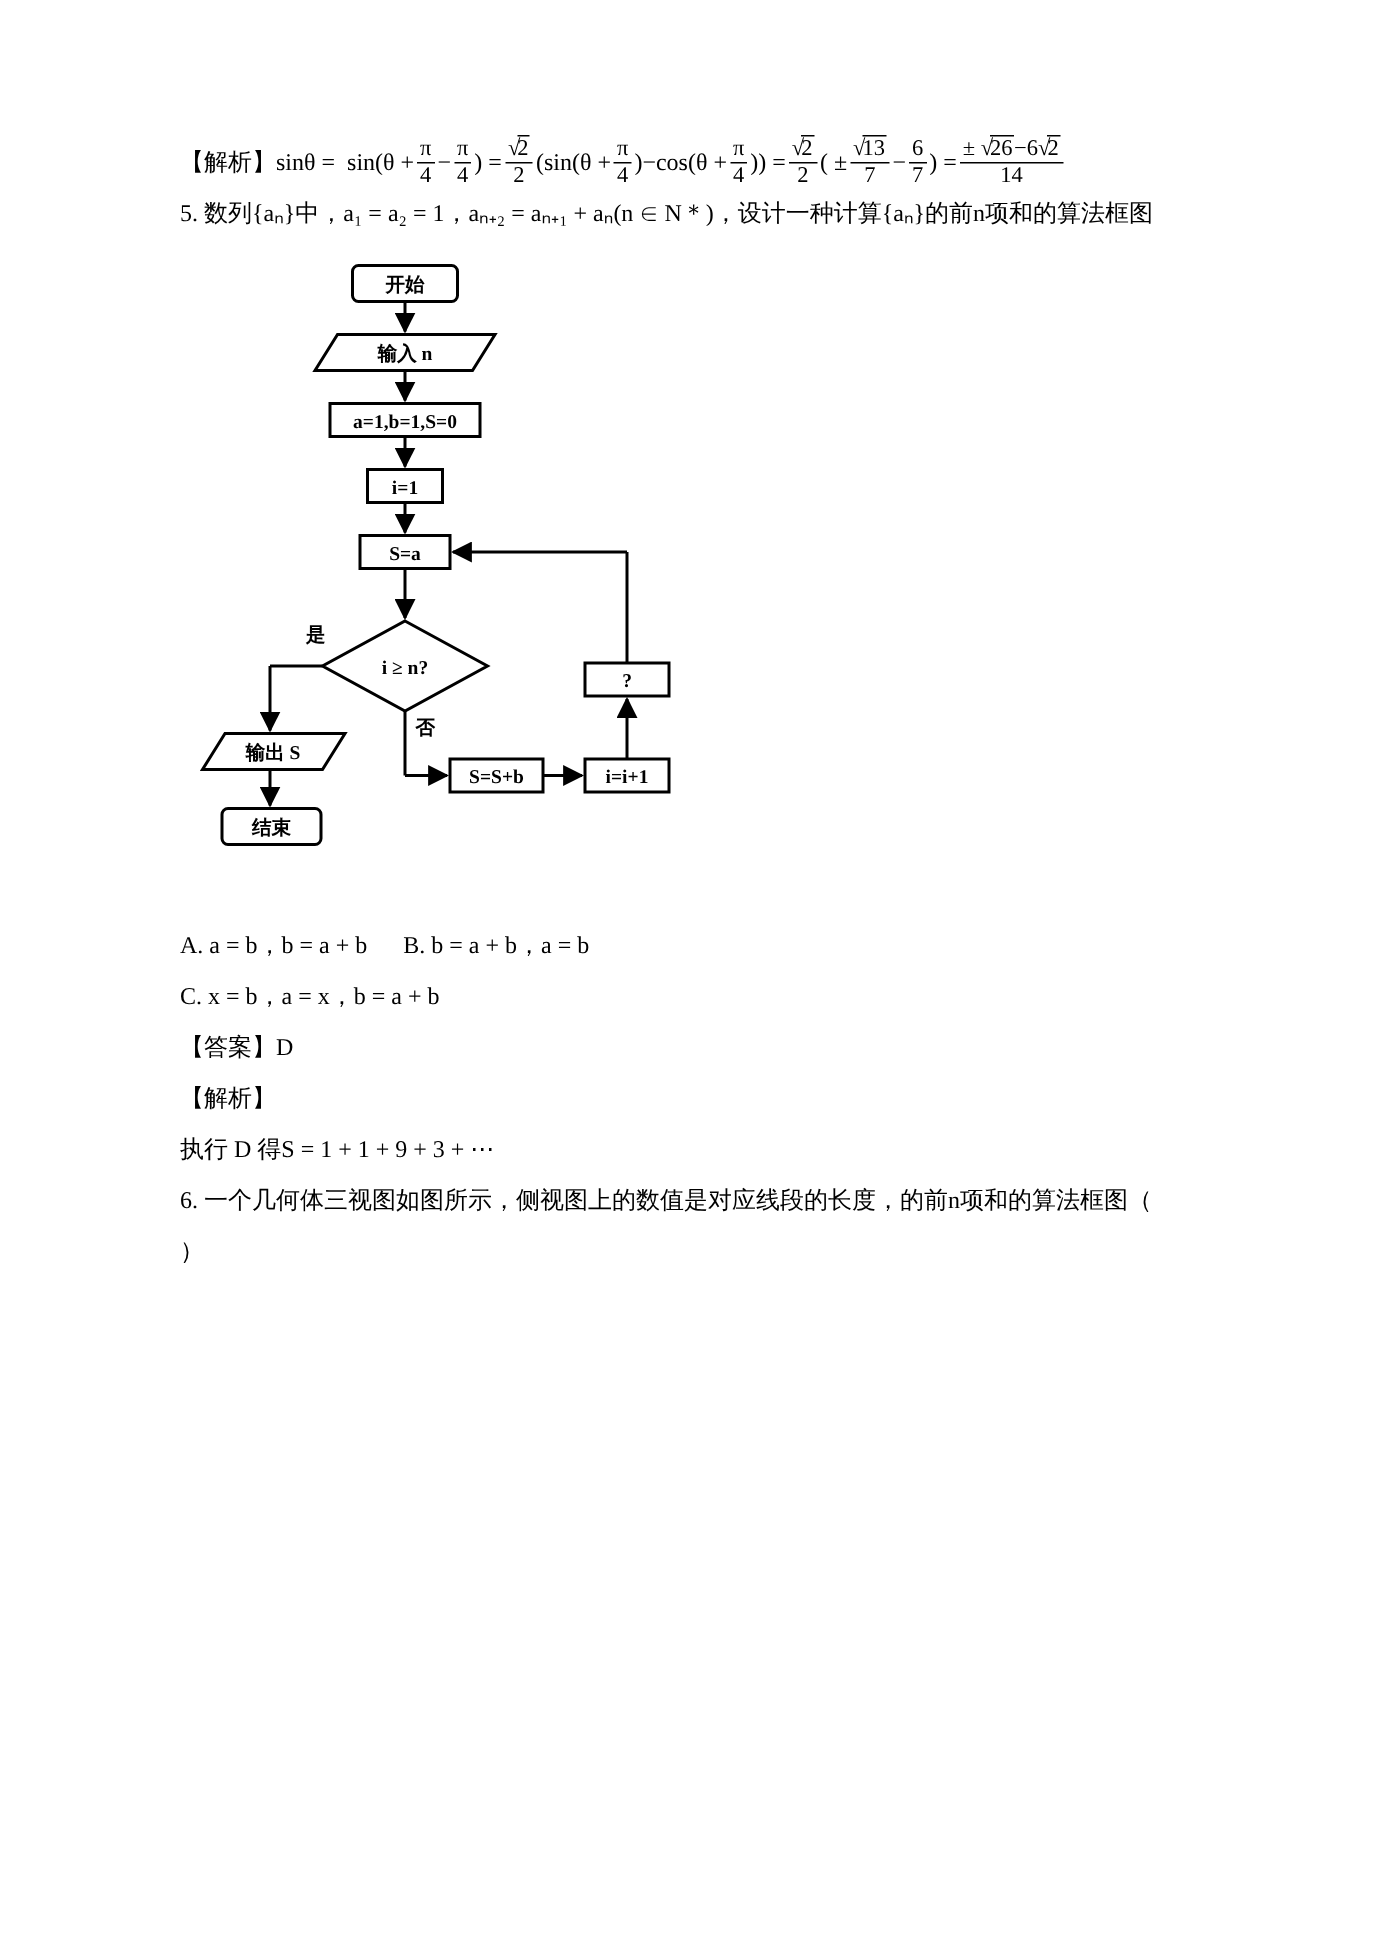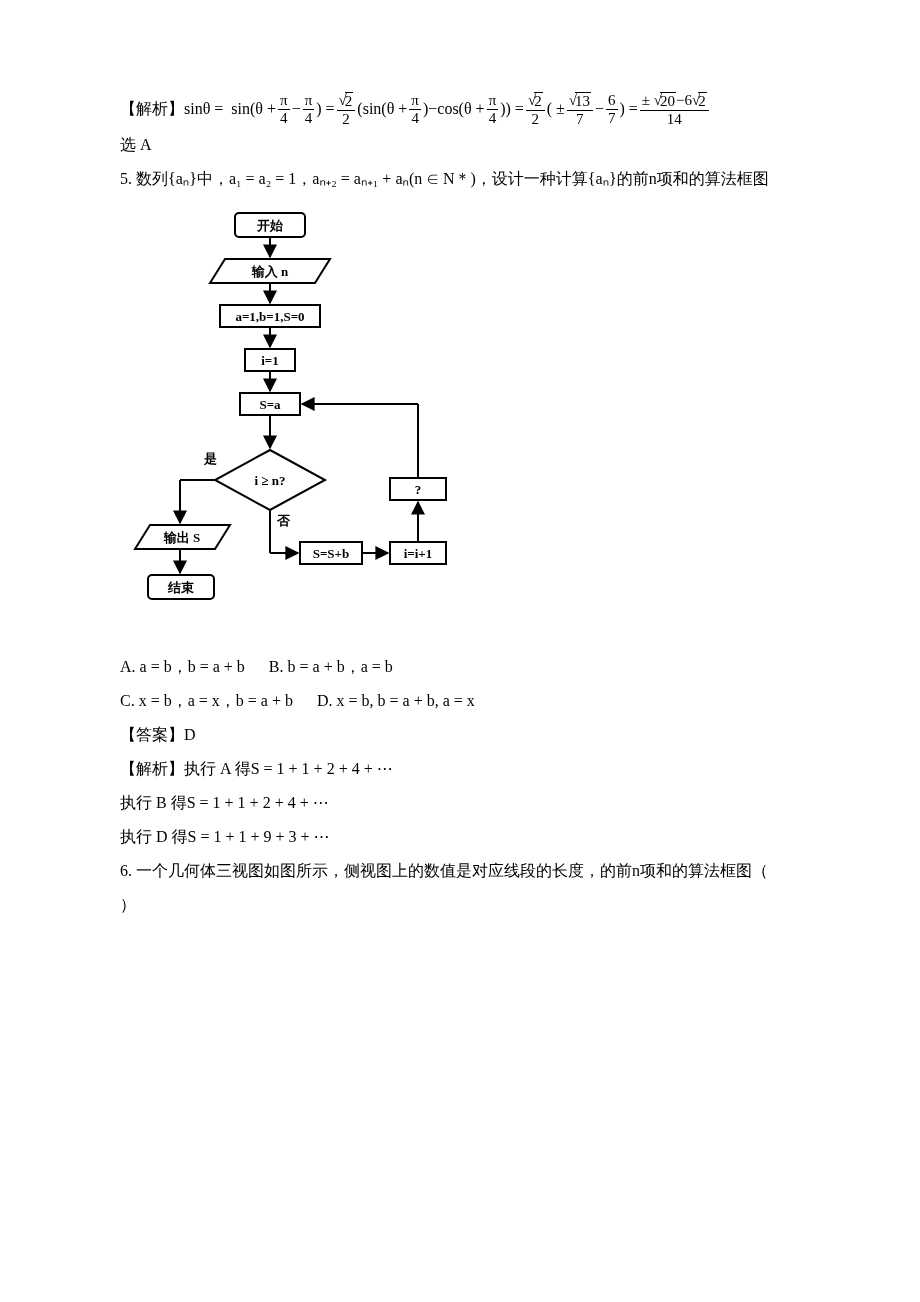--- a/index.html
+++ b/index.html
@@ -118,29 +118,26 @@
       <span class="den">7</span>
     </span>
     <span>−</span>
     <span class="frac">
       <span class="num">6</span>
       <span class="den">7</span>
     </span>
     <span>) = </span>
     <span class="frac">
       <span class="num">
-        <span>± </span><span class="rad"><span class="radicand">20</span></span><span>−6</span><span class="rad"><span class="radicand">2</span></span>
+        <span>± </span><span class="rad"><span class="radicand">26</span></span><span>−6</span><span class="rad"><span class="radicand">2</span></span>
       </span>
       <span class="den">14</span>
     </span>
   </div>
 
-  <div class="line">
-    <span>选 A</span>
-  </div>
 
   <div class="line">
     <span>5.</span>&nbsp;
     <span>数列{aₙ}中，a₁ = a₂ = 1，aₙ₊₂ = aₙ₊₁ + aₙ(n ∈ N＊)，设计一种计算{aₙ}的前n项和的算法框图</span>
   </div>
 
   <svg class="diagram" width="360" height="440">
     <defs>
       <marker id="arr" viewBox="0 0 10 10" refX="9" refY="5" markerWidth="7" markerHeight="7" orient="auto">
         <path d="M0,0 L10,5 L0,10 z" fill="#000"></path>
@@ -199,34 +196,29 @@
     <line x1="278" y1="273" x2="278" y2="199" stroke="#000" stroke-width="2"></line>
     <line x1="278" y1="199" x2="162" y2="199" stroke="#000" stroke-width="2" marker-end="url(#arr)"></line>
   </svg>
 
   <div class="line choices">
     <span>A.  a = b，b = a + b</span>
     <span>B.  b = a + b，a = b</span>
   </div>
   <div class="line choices">
     <span>C.  x = b，a = x，b = a + b</span>
-    <span>D.  x = b, b = a + b, a = x</span>
   </div>
 
   <div class="line">
     <span>【答案】</span>
       <span>D</span>
   </div>
   <div class="line">
     <span>【解析】</span>
-      <span>执行 A 得S = 1 + 1 + 2 + 4 + ⋯</span>
-  </div>
-  <div class="line">
-      <span>执行 B 得S = 1 + 1 + 2 + 4 + ⋯</span>
-    </div>
+  </div>
   <div class="line">
       <span>执行 D 得S = 1 + 1 + 9 + 3 + ⋯</span>
     </div>
 
   <div class="line">
     <span>6.</span>&nbsp;
     <span>一个几何体三视图如图所示，侧视图上的数值是对应线段的长度，的前n项和的算法框图（</span>
   </div>
   <div class="line">
     <span>）</span>

